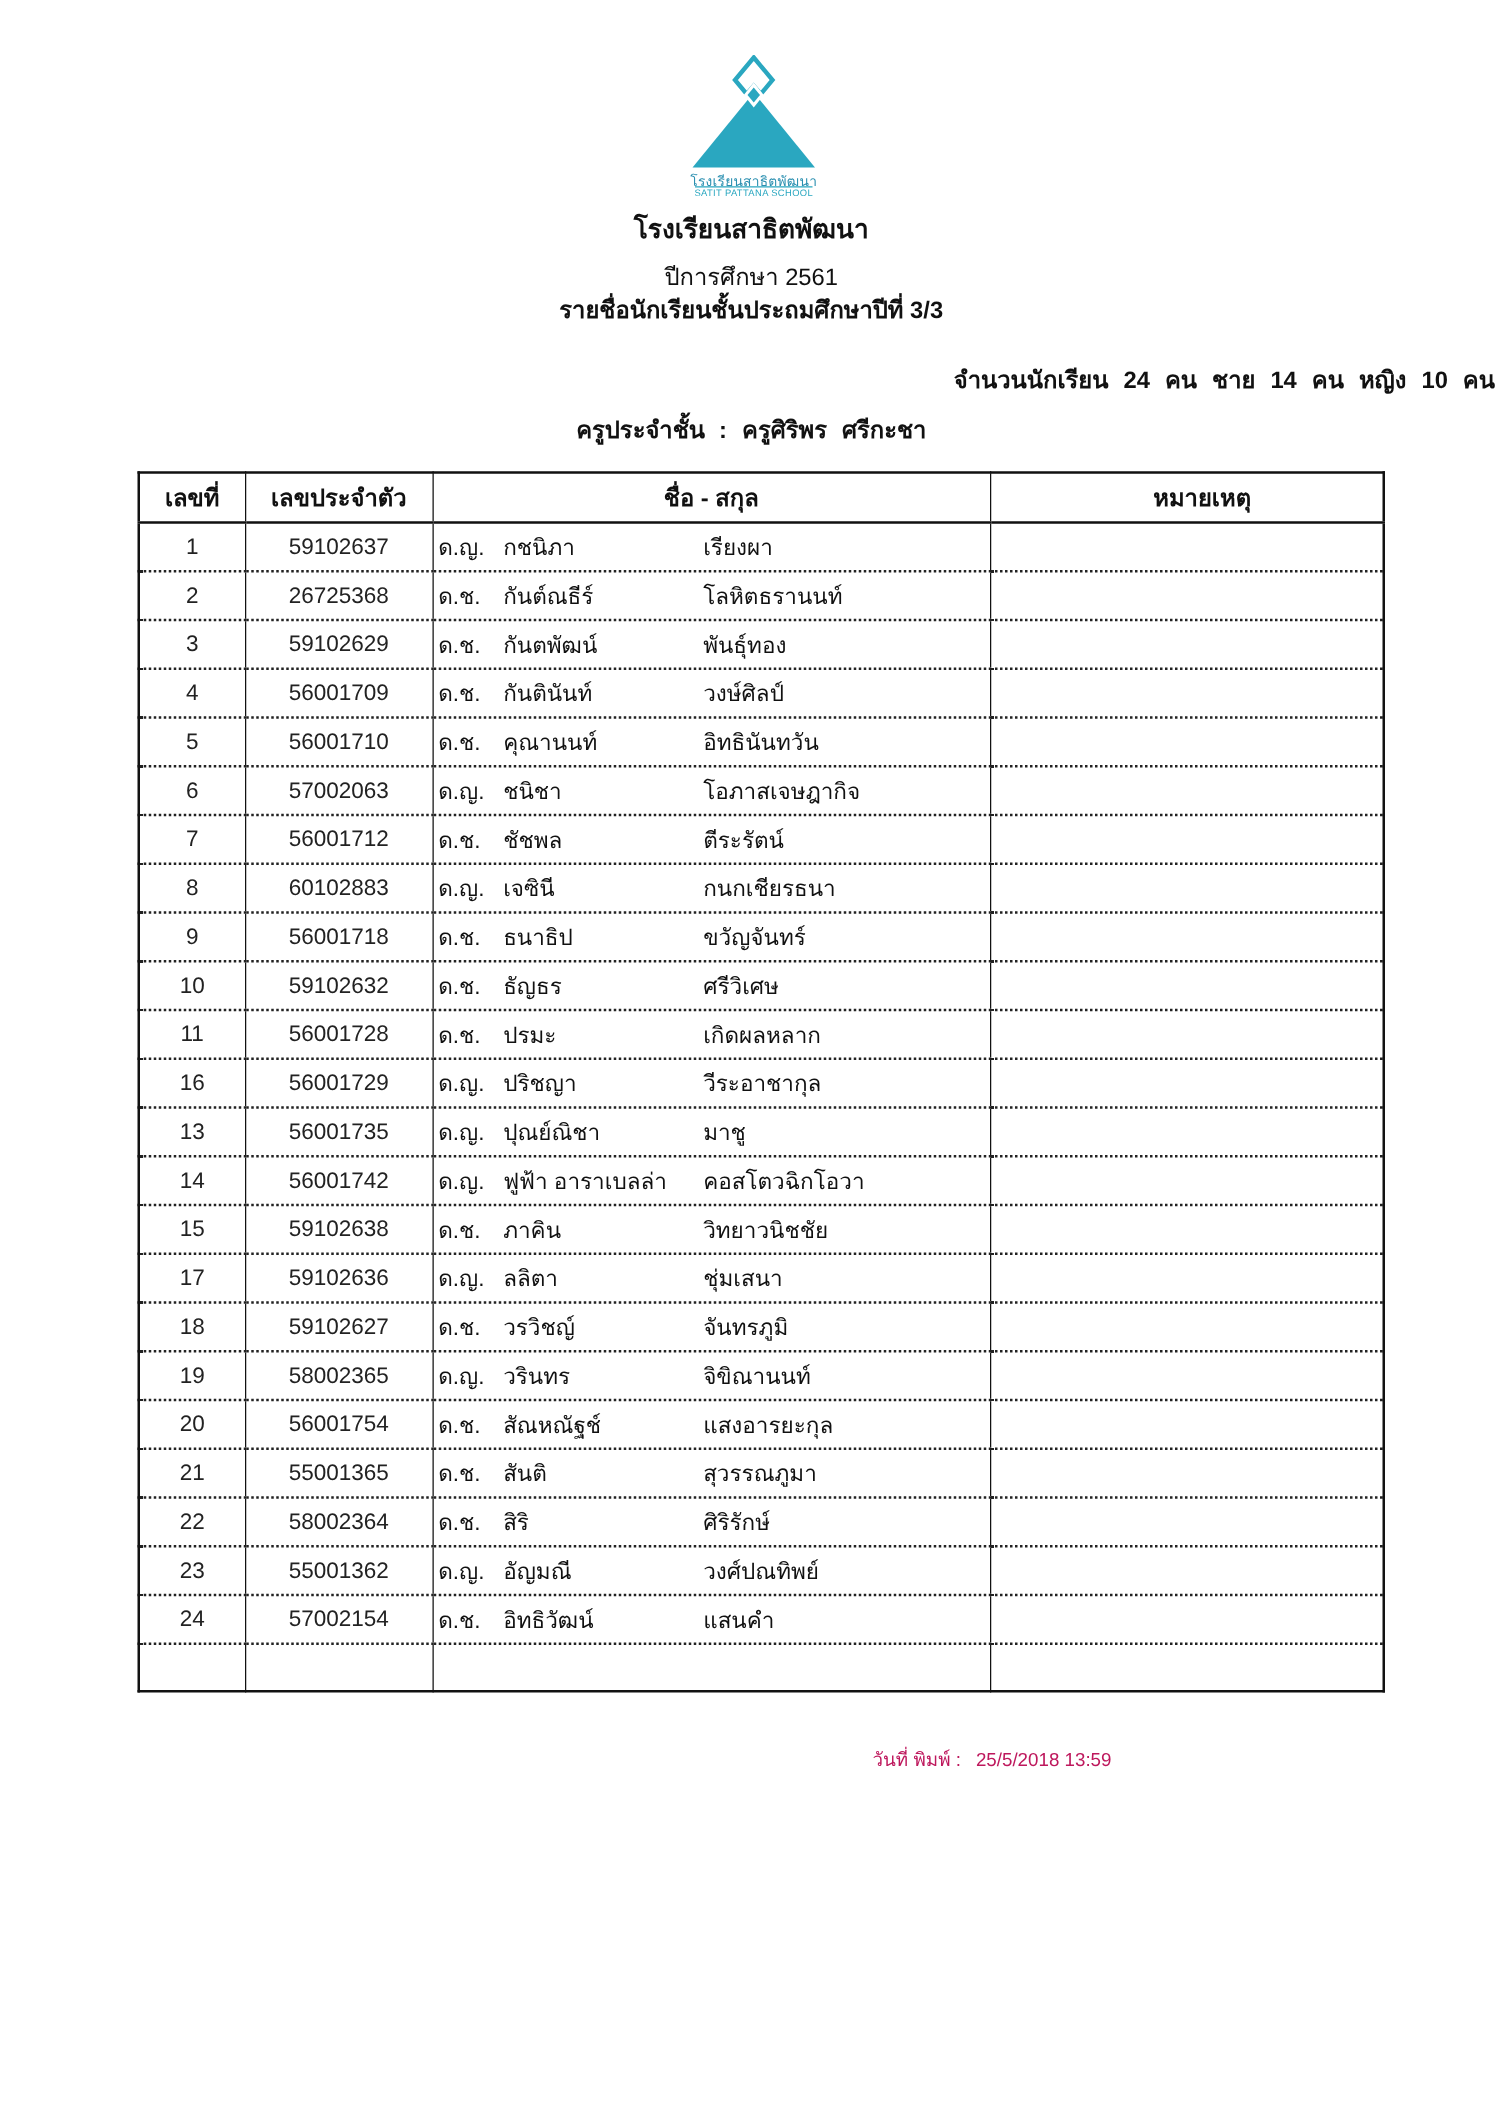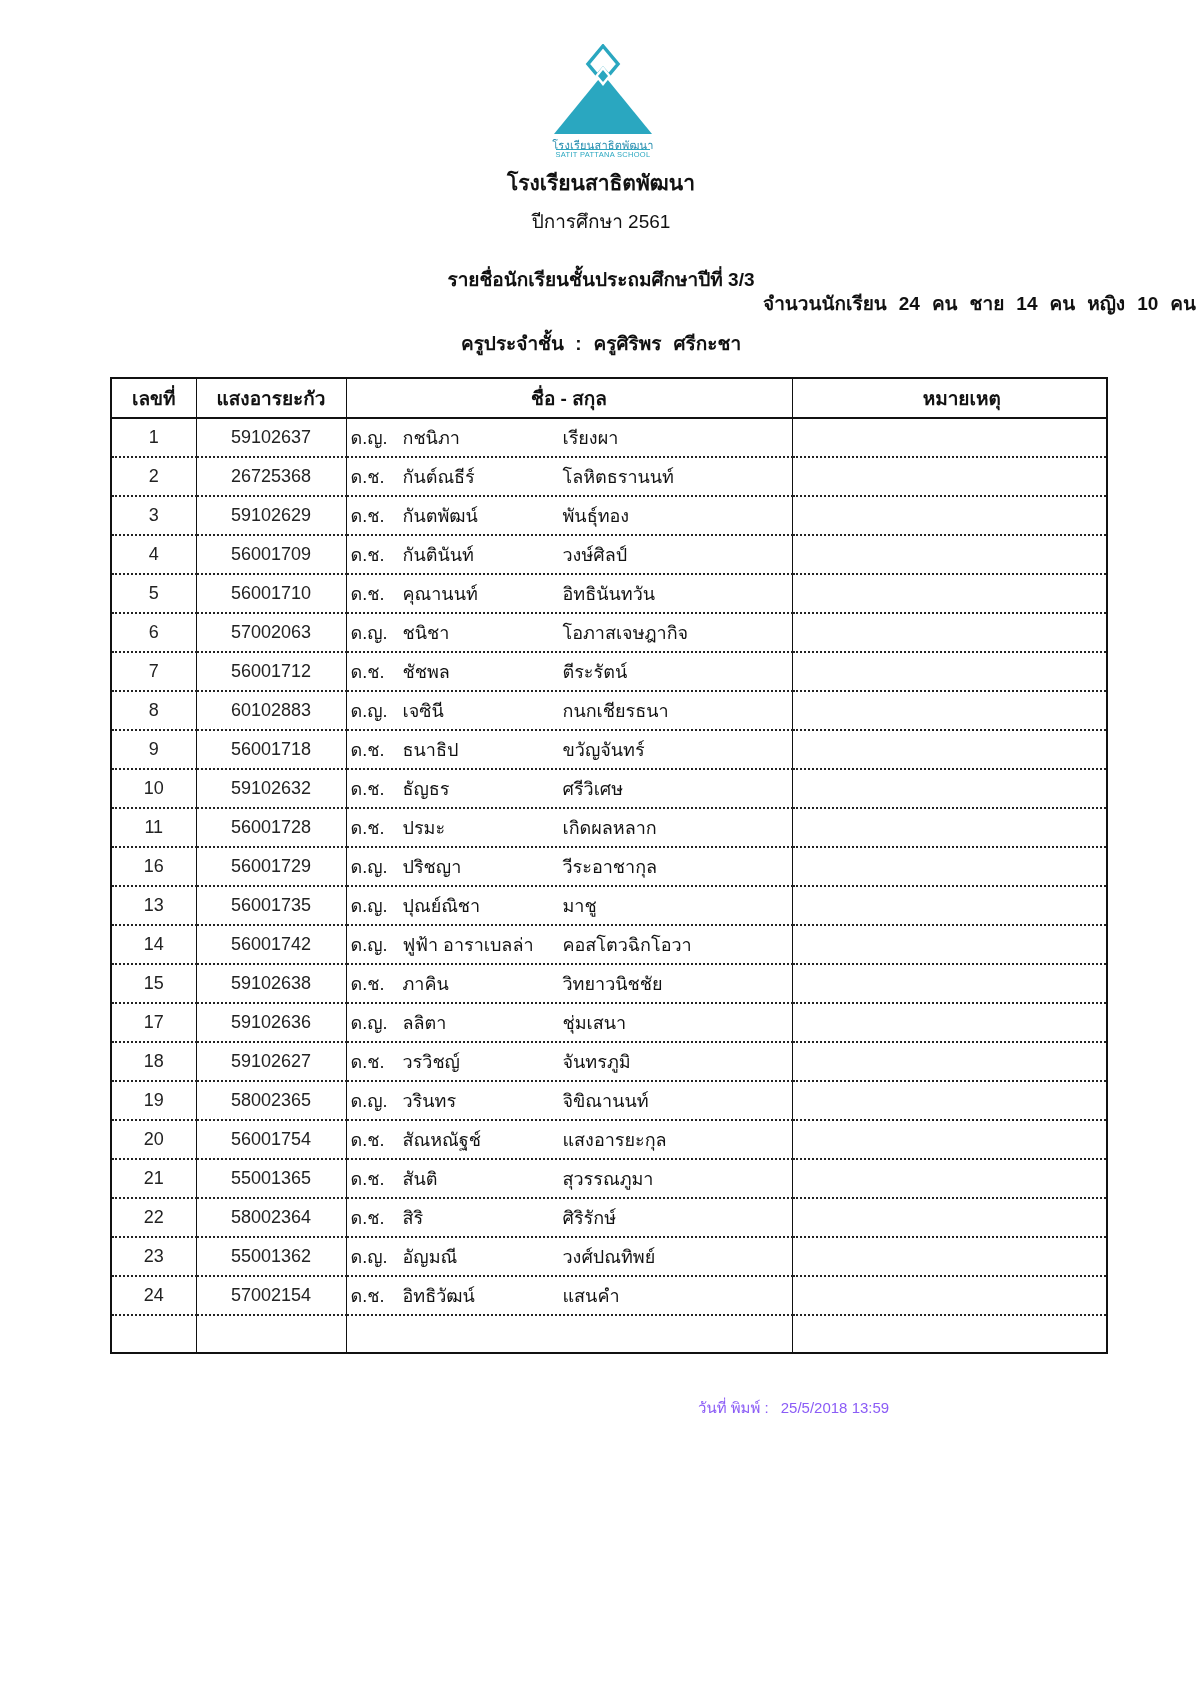--- a/index.html
+++ b/index.html
@@ -9,41 +9,41 @@
   .logo svg { display: block; }
   .logo-th { position: absolute; left: 0; width: 110px; top: 92px; text-align: center;
              font-size: 11px; color: #2a8fb0; letter-spacing: 0.2px; }
   .logo-en { position: absolute; left: 0; width: 110px; top: 106px; text-align: center;
              font-size: 7.5px; color: #2aa7c0; letter-spacing: 0.3px; }
   .logo-rule { position: absolute; left: 8px; width: 94px; top: 105px; height: 1px; background: #2aa7c0; }
 
   .head-line { position: absolute; left: 0; width: 1202px; text-align: center; font-weight: bold; }
   .h1 { top: 166px; font-size: 21px; }
   .h2 { top: 206px; font-size: 19px; font-weight: normal; }
-  .h3 { top: 264px; font-size: 19px; }
+  .h3 { top: 232px; font-size: 19px; }
   .h4 { top: 288px; font-size: 19px; word-spacing: 6px; text-align: right; }
   .h5 { top: 328px; font-size: 19px; word-spacing: 6px; }
   .h4 span, .h5 span { display: inline-block; margin: 0 6px; }
 
   table.roster { position: absolute; left: 110px; top: 377px; width: 996px;
                  border-collapse: collapse; border: 2px solid #111; table-layout: fixed; }
   table.roster th { height: 36px; font-size: 19px; font-weight: bold;
                     border-bottom: 2px solid #111; border-right: 1.5px solid #111; text-align: center; }
   table.roster td { height: 37px; font-size: 18px; border-right: 1.5px solid #111;
                     border-bottom: 2px dotted #222; padding: 0; vertical-align: middle; }
   table.roster th:last-child, table.roster td:last-child { border-right: none; padding-left: 26px; }
   table.roster tr.empty td { border-bottom: none; height: 36px; }
   td.num { text-align: center; color: #222; }
   td.sid { text-align: center; color: #222; }
   td.name { padding-left: 4px !important; white-space: nowrap; }
   td.name .prefix { display: inline-block; width: 52px; }
   td.name .first { display: inline-block; width: 160px; }
   td.name .last { display: inline-block; }
 
-  .footer { position: absolute; left: 698px; top: 1396px; font-size: 15px; color: #8b5cf6; }
+  .footer { position: absolute; left: 698px; top: 1396px; font-size: 15px; color: #be185d; }
   .footer .lbl { margin-right: 12px; }
 </style>
 </head>
 <body>
 
 <div class="logo">
   <svg width="110" height="92" viewBox="0 0 110 92">
     <polygon points="55,2 70,20 55,38 40,20" fill="none" stroke="#2aa7c0" stroke-width="3.5"></polygon>
     <polygon points="55,22 61,29 55,36 49,29" fill="#2aa7c0"></polygon>
     <polygon points="55,30 104,90 6,90" fill="#2aa7c0"></polygon>
@@ -68,21 +68,21 @@
 <table class="roster">
   <colgroup>
     <col style="width:85px">
       <col style="width:150px">
       <col style="width:446px">
       <col style="width:315px">
   </colgroup>
   <thead>
     <tr>
       <th>เลขที่</th>
-      <th>แสงอารยะกัว</th>
+      <th>เลขประจำตัว</th>
       <th>ชื่อ - สกุล</th>
       <th>หมายเหตุ</th>
     </tr>
   </thead>
   <tbody id="roster-body">
       <tr>
         <td class="num">1</td>
         <td class="sid">59102637</td>
         <td class="name"><span class="prefix">ด.ญ.</span><span class="first">กชนิภา</span><span class="last">เรียงผา</span></td>
         <td class="note"></td>

